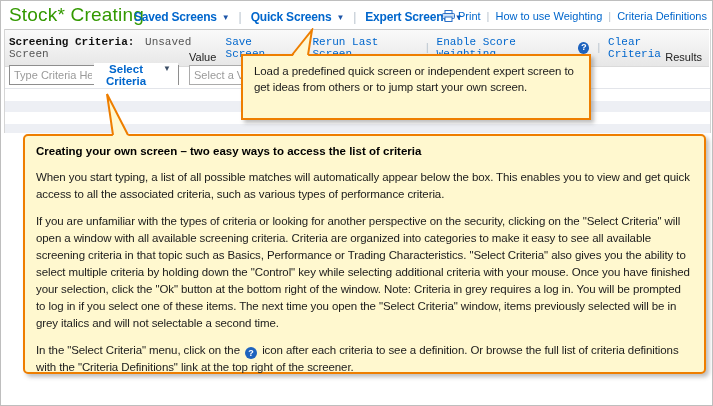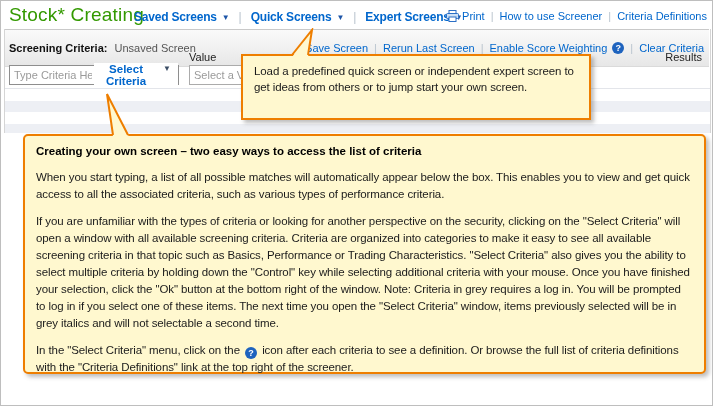--- a/index.html
+++ b/index.html
@@ -19,21 +19,21 @@
   .header-links { position:absolute; right:5px; top:9px; display:flex; align-items:center; font-size:11px; }
   .header-links a, .tb-right a { color:#0066CC; text-decoration:none; cursor:pointer; }
   .sep { color:#B9C4CE; margin:0 6px; font-size:11px; }
   .print-icon-svg { margin-right:3px; display:inline-block; vertical-align:-2px; }
 
   
   .toolbar { position:absolute; left:3px; right:3px; top:28px; height:38px;
              background:linear-gradient(#FAFAFA,#E7E7E7);
              border-top:1px solid #C9C9C9; border-bottom:1px solid #DADADA;
              display:flex; align-items:center; justify-content:space-between;
-             padding:0 5px 0 5px; font-size:11px; }
+             padding:0 14px 0 5px; font-size:11px;font-family:Liberation Mono, monospace; }
   .sc-label { font-weight:bold; color:#111; }
   .sc-value { color:#555; margin-left:4px; }
   .tb-right { display:flex; align-items:center; }
 
   .help-icon { display:inline-block; width:12px; height:12px; border-radius:50%;
                background:#1E63BE; color:#fff; font-size:9px; font-weight:bold;
                text-align:center; line-height:12px; vertical-align:-2px; cursor:pointer; }
   .tb-right .help-icon { margin-left:5px; }
 
   
@@ -106,21 +106,21 @@
 
   <div class="header-links">
     <a>
       <svg class="print-icon-svg" width="13" height="12" viewBox="0 0 13 12">
         <rect x="3" y="0.5" width="7" height="3.5" fill="#fff" stroke="#2B6FC6" stroke-width="1"></rect>
         <rect x="0.5" y="3.5" width="12" height="5" rx="1" fill="#CDE0F5" stroke="#2B6FC6" stroke-width="1"></rect>
         <rect x="3" y="7" width="7" height="4.5" fill="#fff" stroke="#2B6FC6" stroke-width="1"></rect>
       </svg><span>Print</span>
     </a>
     <span class="sep">|</span>
-    <a>How to use Screener</a>
+    <a>How to use Weighting</a>
     <span class="sep">|</span>
     <a>Criteria Definitions</a>
   </div>
 
   <div class="toolbar">
     <div class="tb-left">
       <span class="sc-label">Screening Criteria:</span>
       <span class="sc-value">Unsaved Screen</span>
     </div>
     <div class="tb-right">

